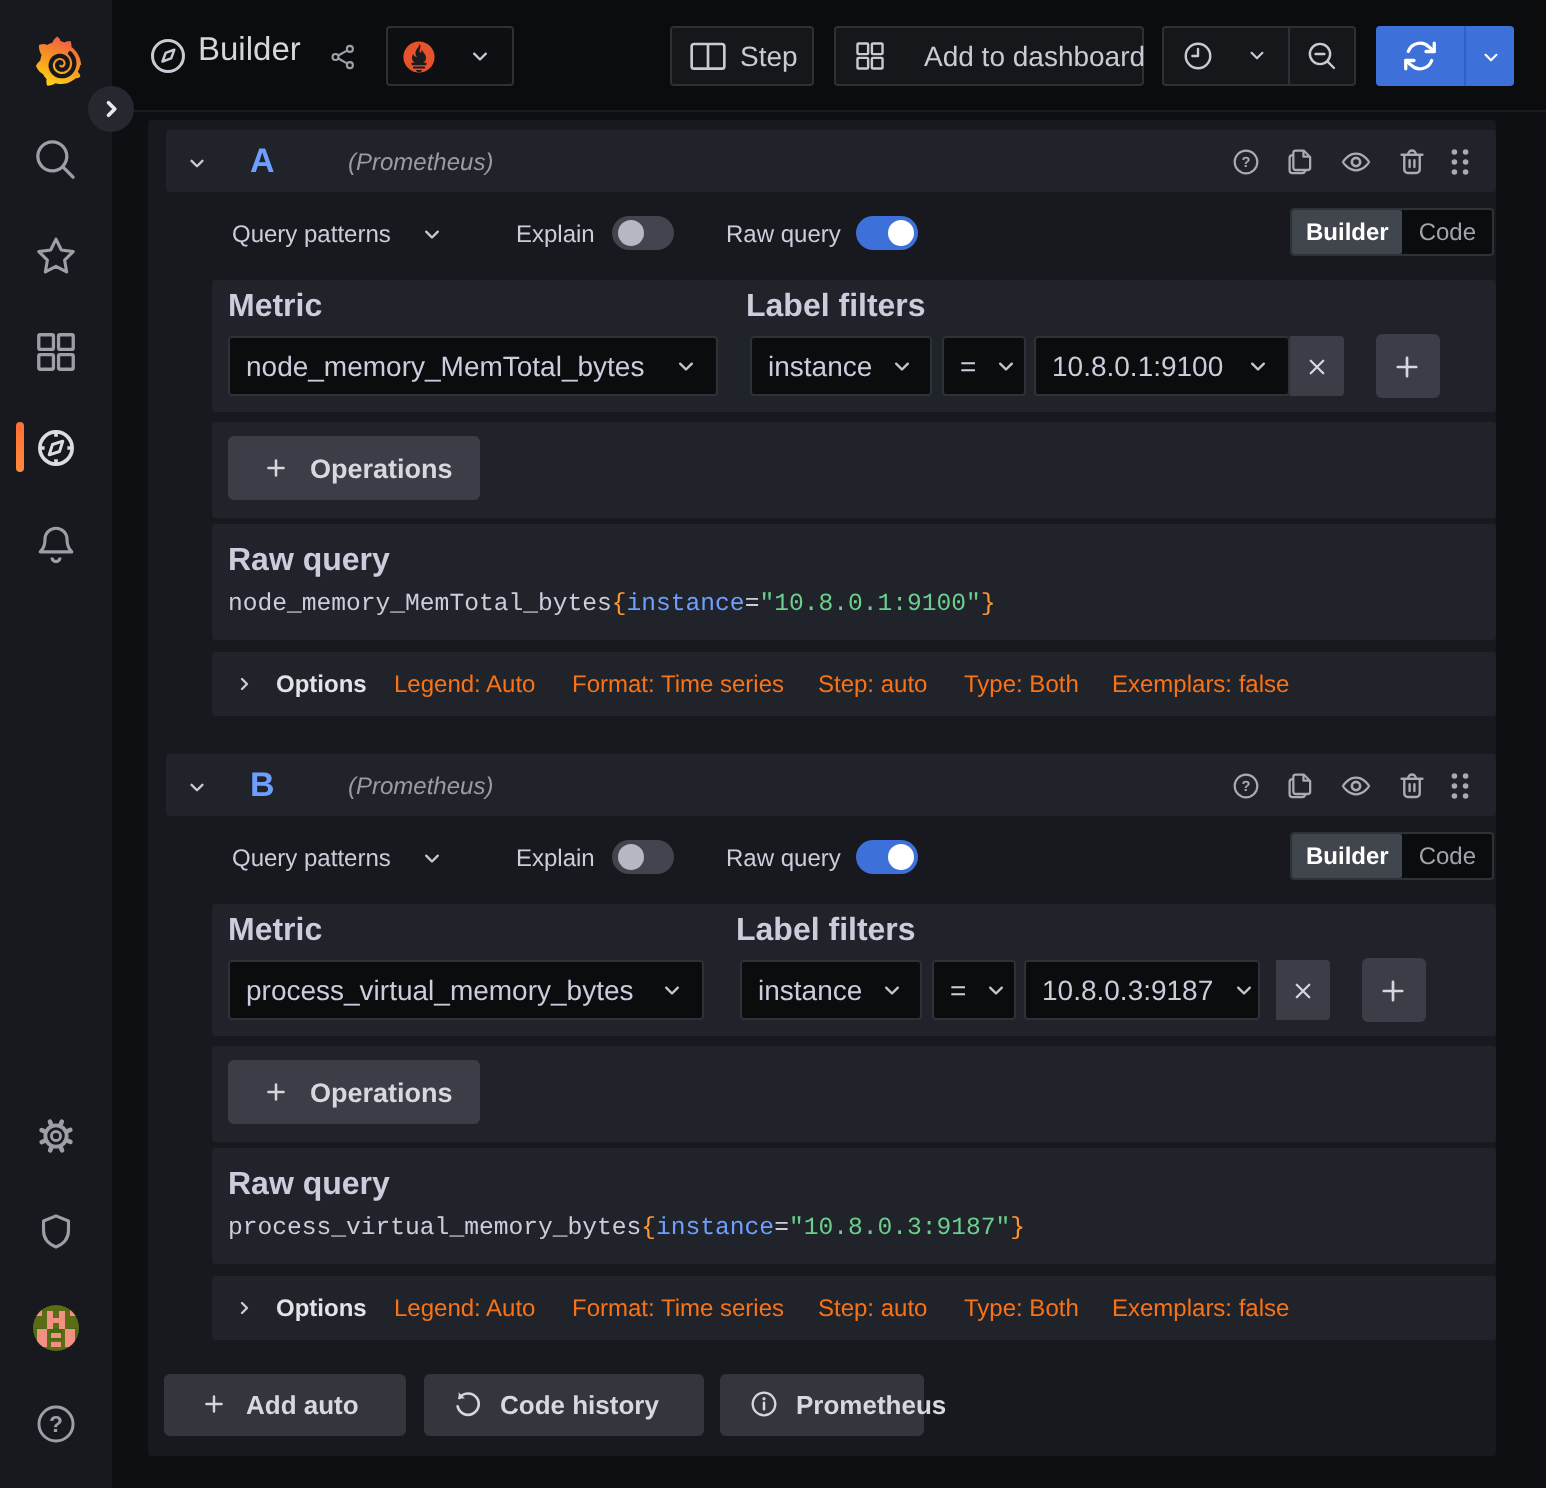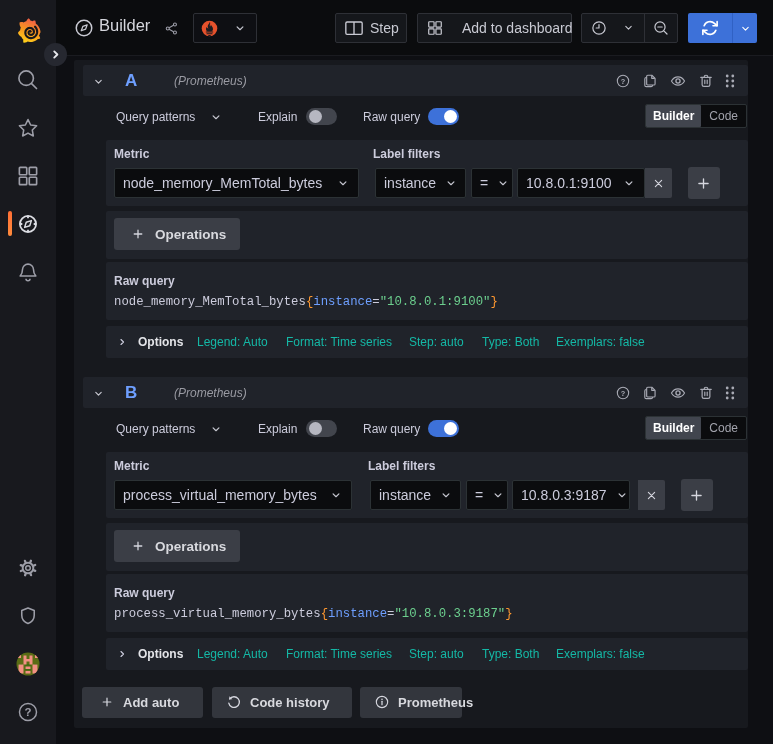--- a/index.html
+++ b/index.html
@@ -2,28 +2,28 @@
 <html><head><meta charset="utf-8"><style>
 *{margin:0;padding:0;box-sizing:border-box}
 html,body{width:773px;height:744px;overflow:hidden;background:#0e0f13;font-family:"Liberation Sans",sans-serif;}
 .abs{position:absolute}
 #topbar{position:absolute;left:56px;top:0;width:717px;height:56px;background:#0b0c0e;border-bottom:1px solid #1a1b20}
 #sidebar{position:absolute;left:0;top:0;width:56px;height:744px;background:#18191e}
 #content{position:absolute;left:56px;top:56px;width:717px;height:688px;background:#0e0f13}
 #panel{position:absolute;left:74px;top:60px;width:674px;height:668px;background:#17191e;border-radius:2px}
 .hdr{position:absolute;left:83px;width:665px;height:31px;background:#20232a;border-radius:2px}
 .sec{position:absolute;left:106px;width:642px;background:#20232a;border-radius:2px}
-.lbl{position:absolute;font-size:12px;line-height:12px;font-weight:700;color:#ccccdc}
+.lbl{position:absolute;font-size:16px;line-height:12px;font-weight:700;color:#ccccdc}
 .select{position:absolute;height:30px;background:#0b0c0e;border:1px solid #2c3235;border-radius:2px;display:flex;align-items:center;justify-content:space-between;padding:0 8px;color:#ccccdc;font-size:14px;white-space:nowrap}
 .gbtn{position:absolute;background:#3b3e46;border-radius:3px}
 .btxt{position:absolute;font-size:13px;line-height:13px;font-weight:700;color:#d8d9de;white-space:nowrap}
 .tbtn{position:absolute;height:30px;top:13px;background:#15171b;border:1px solid #2e3036;border-radius:2px}
 .ttxt{position:absolute;font-size:14px;line-height:14px;color:#c9cad3;white-space:nowrap}
 .toolitem{position:absolute;font-size:12px;line-height:12px;color:#ccccdc;white-space:nowrap}
-.optxt{position:absolute;font-size:12px;line-height:12px;color:#14b8a6;white-space:nowrap}
+.optxt{position:absolute;font-size:12px;line-height:12px;color:#f97316;white-space:nowrap}
 .mono{font-family:"Liberation Mono",monospace;font-size:12.3px;line-height:14px;color:#ccccdc;white-space:pre}
 .sw{position:absolute;width:31px;height:17px;border-radius:9px}
 .sw .knob{position:absolute;top:2px;width:13px;height:13px;border-radius:50%}
 .swoff{background:#42454d}
 .swoff .knob{left:3px;background:#b6b7c1}
 .swon{background:#3d71d9}
 .swon .knob{right:2px;background:#fff}
 .radio{position:absolute;height:24px;background:#0b0c0e;border:1px solid #2c3235;border-radius:2px;display:flex;font-size:12px;line-height:22px;white-space:nowrap}
 .radio .on{background:#41454e;color:#fff;font-weight:700;border-radius:1px;padding:0 7px}
 .radio .off{color:#a2a3ac;padding:0 8px}

